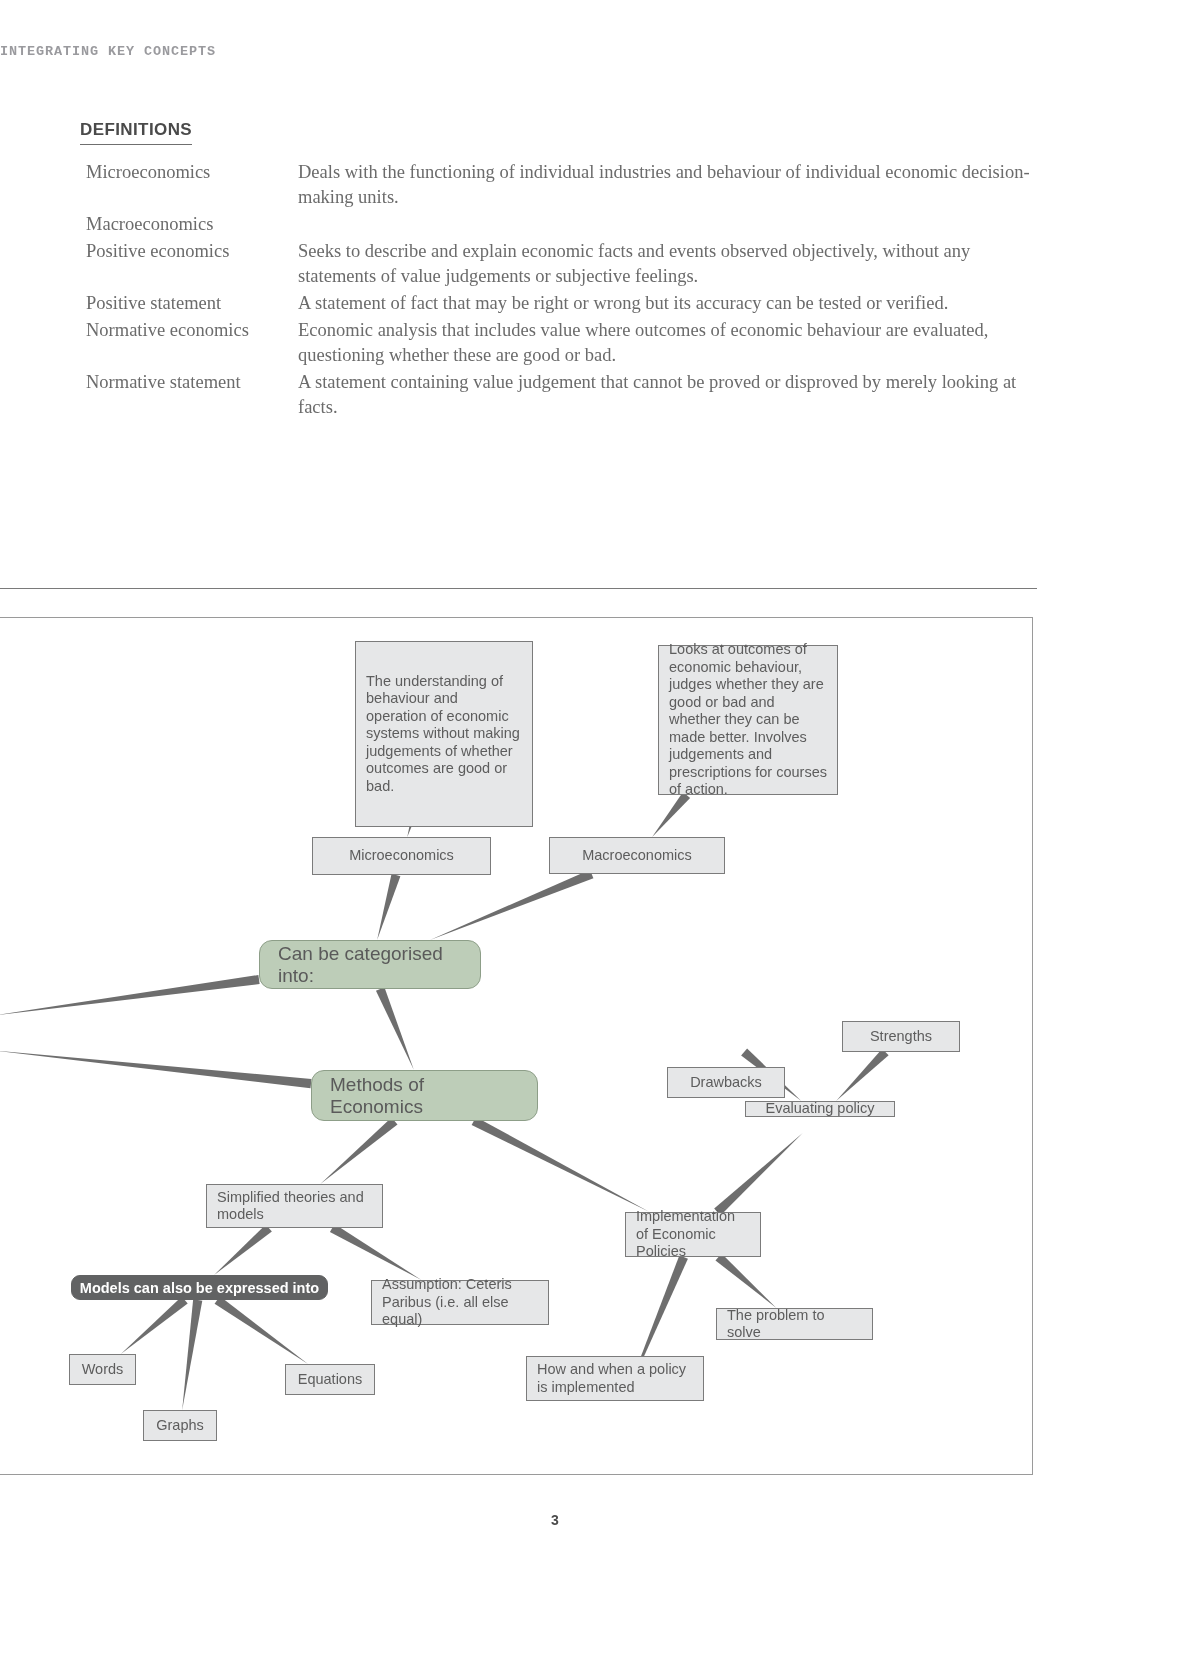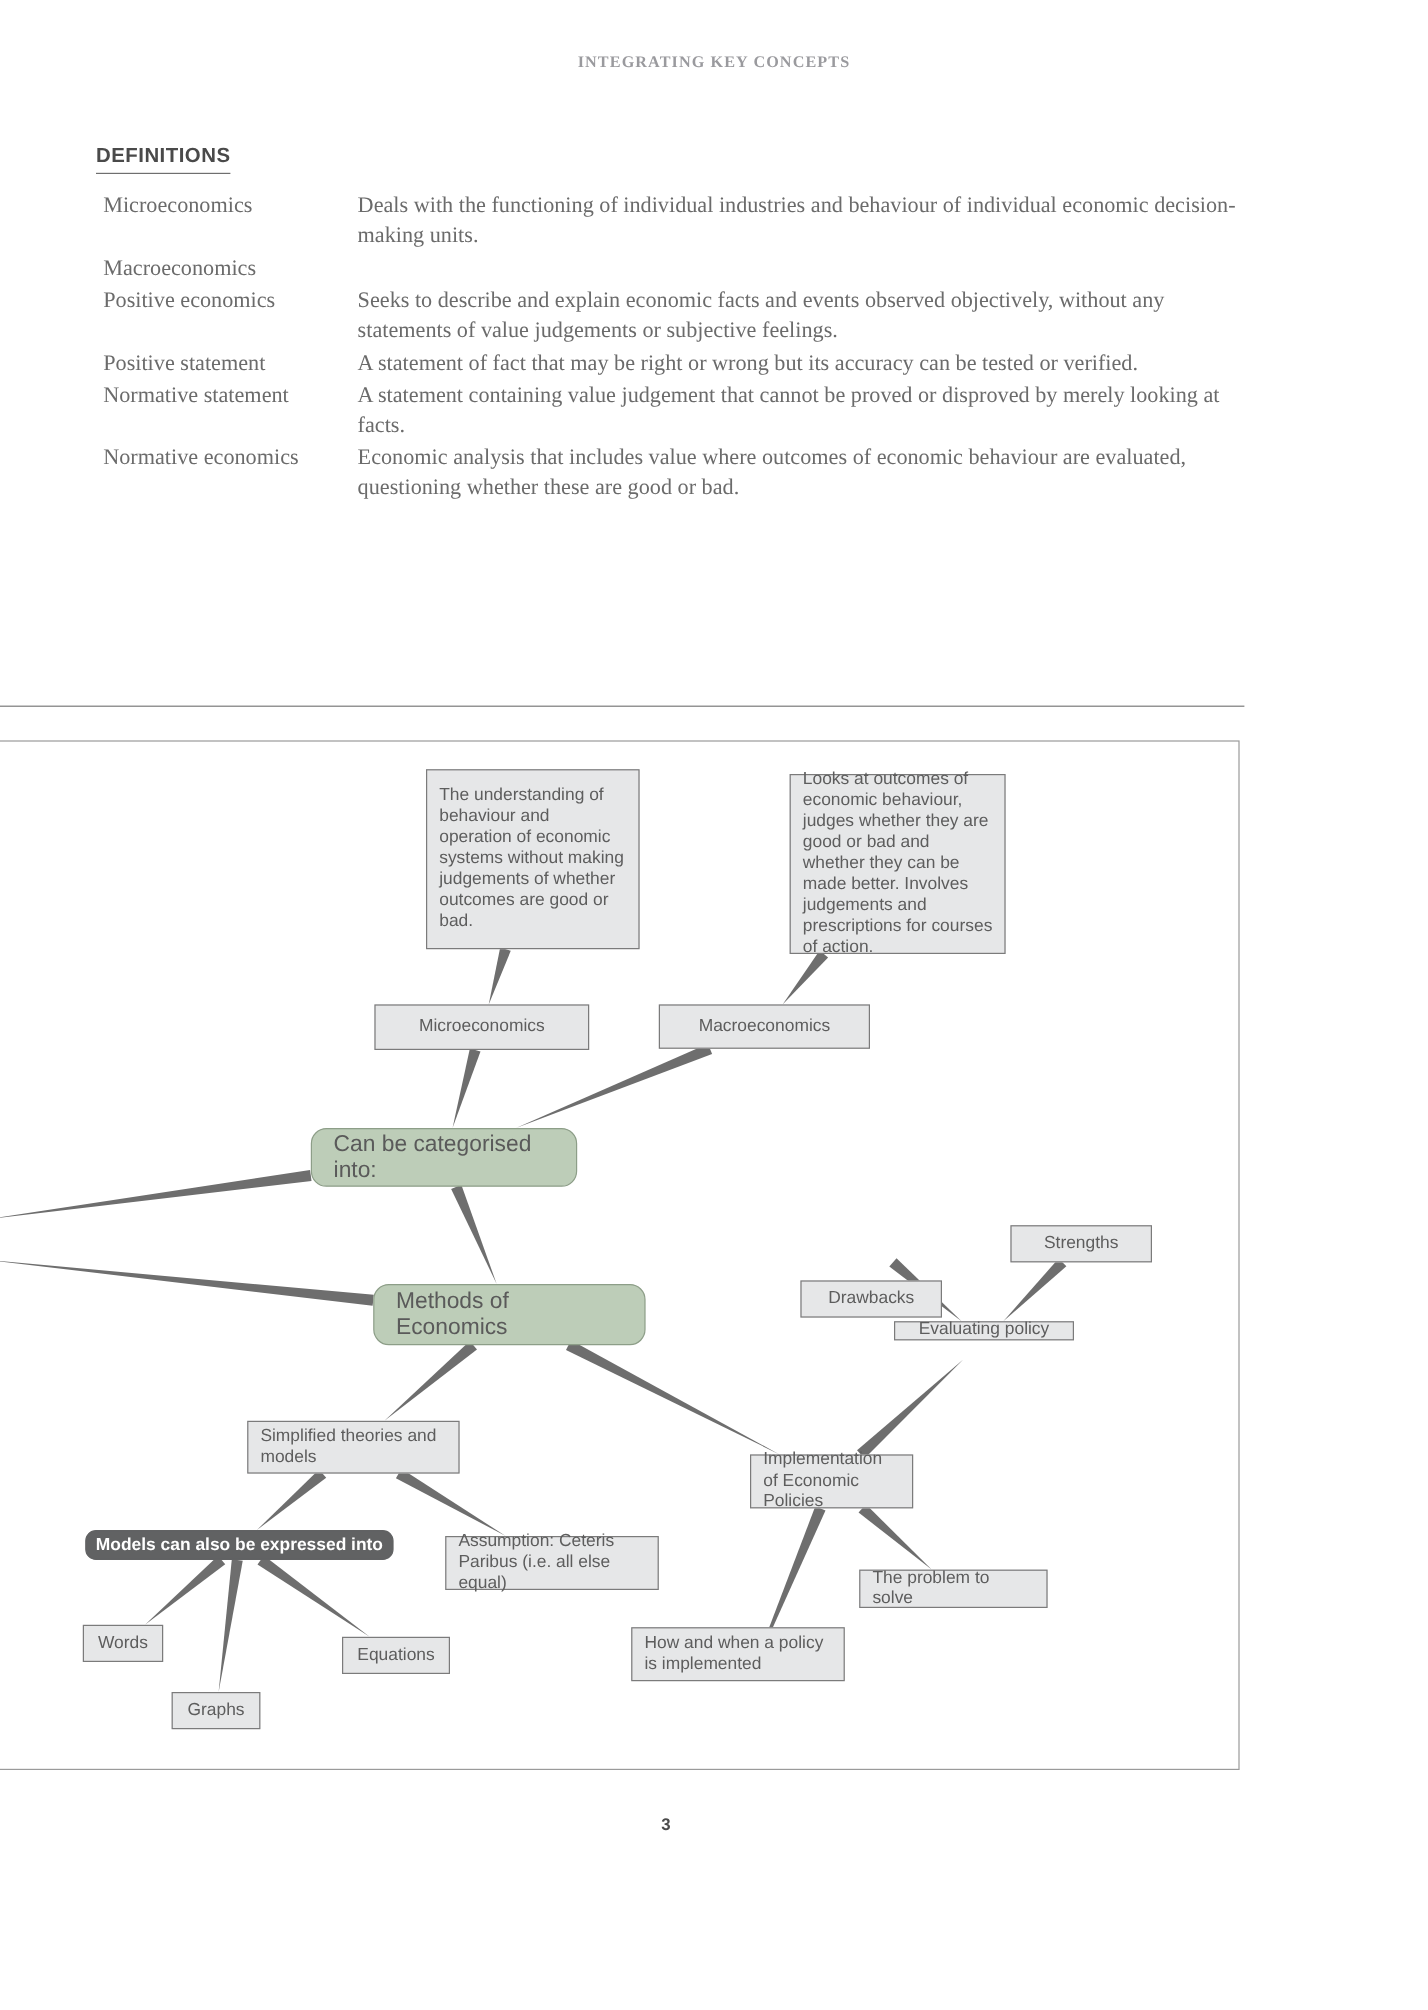--- a/index.html
+++ b/index.html
@@ -8,22 +8,22 @@
     background:#ffffff;
     font-family:"Liberation Sans", sans-serif;
     position:relative;
     overflow:hidden;
   }
   .page{position:relative;width:1190px;height:1675px;}
 
   
   .running-head{
     position:absolute; top:44px; left:0; width:1190px;
-    text-align:center;
-    font-family:Liberation Serif, serif;
+    text-align:left;
+    font-family:Liberation Mono, monospace;
     font-weight:bold;
     font-size:13.5px;
     letter-spacing:.9px;
     color:#9a9a9e;
   }
 
   
   .defs-title{
     position:absolute; left:80px; top:120px;
     font-family:"Liberation Sans", sans-serif;
@@ -129,26 +129,26 @@
     </div>
     <div class="def-row">
       <div class="def-term">Positive economics</div>
       <div class="def-desc">Seeks to describe and explain economic facts and events observed objectively, without any statements of value judgements or subjective feelings.</div>
     </div>
     <div class="def-row">
       <div class="def-term">Positive statement</div>
       <div class="def-desc">A statement of fact that may be right or wrong but its accuracy can be tested or verified.</div>
     </div>
     <div class="def-row">
+      <div class="def-term">Normative economics</div>
+      <div class="def-desc">Economic analysis that includes value where outcomes of economic behaviour are evaluated, questioning whether these are good or bad.</div>
+    </div>
+    <div class="def-row">
       <div class="def-term">Normative statement</div>
       <div class="def-desc">A statement containing value judgement that cannot be proved or disproved by merely looking at facts.</div>
-    </div>
-    <div class="def-row">
-      <div class="def-term">Normative economics</div>
-      <div class="def-desc">Economic analysis that includes value where outcomes of economic behaviour are evaluated, questioning whether these are good or bad.</div>
     </div>
   </div>
 
   <div class="hr-top"></div>
   <div class="diagram-frame"></div>
 
   <svg id="mindmap" viewBox="0 0 1190 1675" xmlns="http://www.w3.org/2000/svg">
       <polygon points="416.8304922045861,789.663784623331 407.26785714285717,837 425.63379350969956,792.336215376669" fill="#6e6e6e"></polygon>
       <polygon points="683.0024377862095,792.08496156226 652.1549815498155,837 690.1193334315027,797.91503843774" fill="#6e6e6e"></polygon>
       <polygon points="391.5662783246753,873.7174731036258 377.11290322580646,940 400.4014636108086,876.2825268963742" fill="#6e6e6e"></polygon>
@@ -164,21 +164,21 @@
       <polygon points="193.17894309257372,1299.3563936600565 182.19021739130434,1410 202.2884482117741,1300.6436063399435" fill="#6e6e6e"></polygon>
       <polygon points="214.58049821551703,1303.7596483252012 308.01358695652175,1364 219.8814583062221,1296.2403516747988" fill="#6e6e6e"></polygon>
       <polygon points="720.4431002262844,1215.3765260752723 802.7063829787234,1133 714.195197646056,1208.6234739247277" fill="#6e6e6e"></polygon>
       <polygon points="715.4744246755171,1260.4502459525527 776.3547486033519,1308 721.5590948775556,1253.5497540474473" fill="#6e6e6e"></polygon>
       <polygon points="679.4160700516471,1255.2371902228767 624.3351063829788,1400 687.9137171823953,1258.7628097771233" fill="#6e6e6e"></polygon>
       <polygon points="741.1072693423374,1055.493891884809 801.3167701863354,1101 747.0914884216378,1048.506108115191" fill="#6e6e6e"></polygon>
       <polygon points="882.16112130624,1048.7372541919428 836.0993788819876,1101 888.6463321099089,1055.2627458080572" fill="#6e6e6e"></polygon>
     </svg>
 
   <div id="mm-nodes">
-      <div class="mm-node mm-grey" style="left: 355px; top: 641px; width: 178px; height: 150px;">
+      <div class="mm-node mm-grey" style="left: 355px; top: 641px; width: 178px; height: 186px;">
         <span>The understanding of behaviour and operation of economic systems without making judgements of whether outcomes are good or bad.</span>
       </div>
       <div class="mm-node mm-grey" style="left: 658px; top: 645px; width: 180px; height: 150px;">
         <span>Looks at outcomes of economic behaviour, judges whether they are good or bad and whether they can be made better. Involves judgements and prescriptions for courses of action.</span>
       </div>
       <div class="mm-node mm-grey center" style="left: 312px; top: 837px; width: 179px; height: 38px;">
         <span>Microeconomics</span>
       </div>
       <div class="mm-node mm-grey center" style="left: 549px; top: 837px; width: 176px; height: 37px;">
         <span>Macroeconomics</span>

